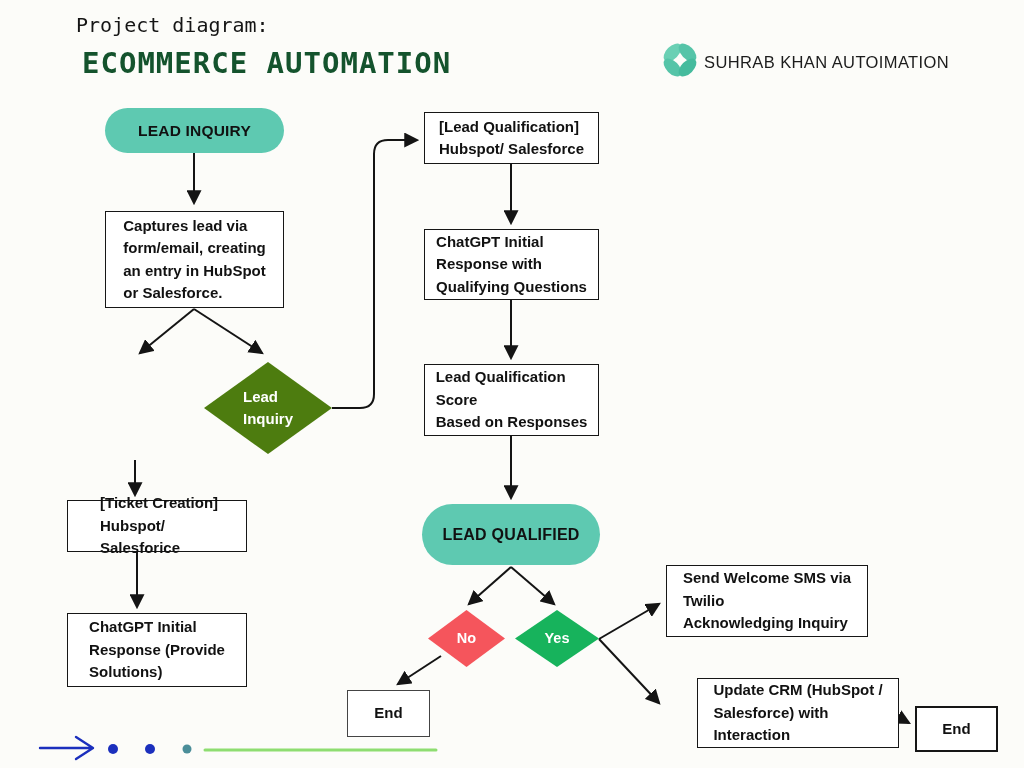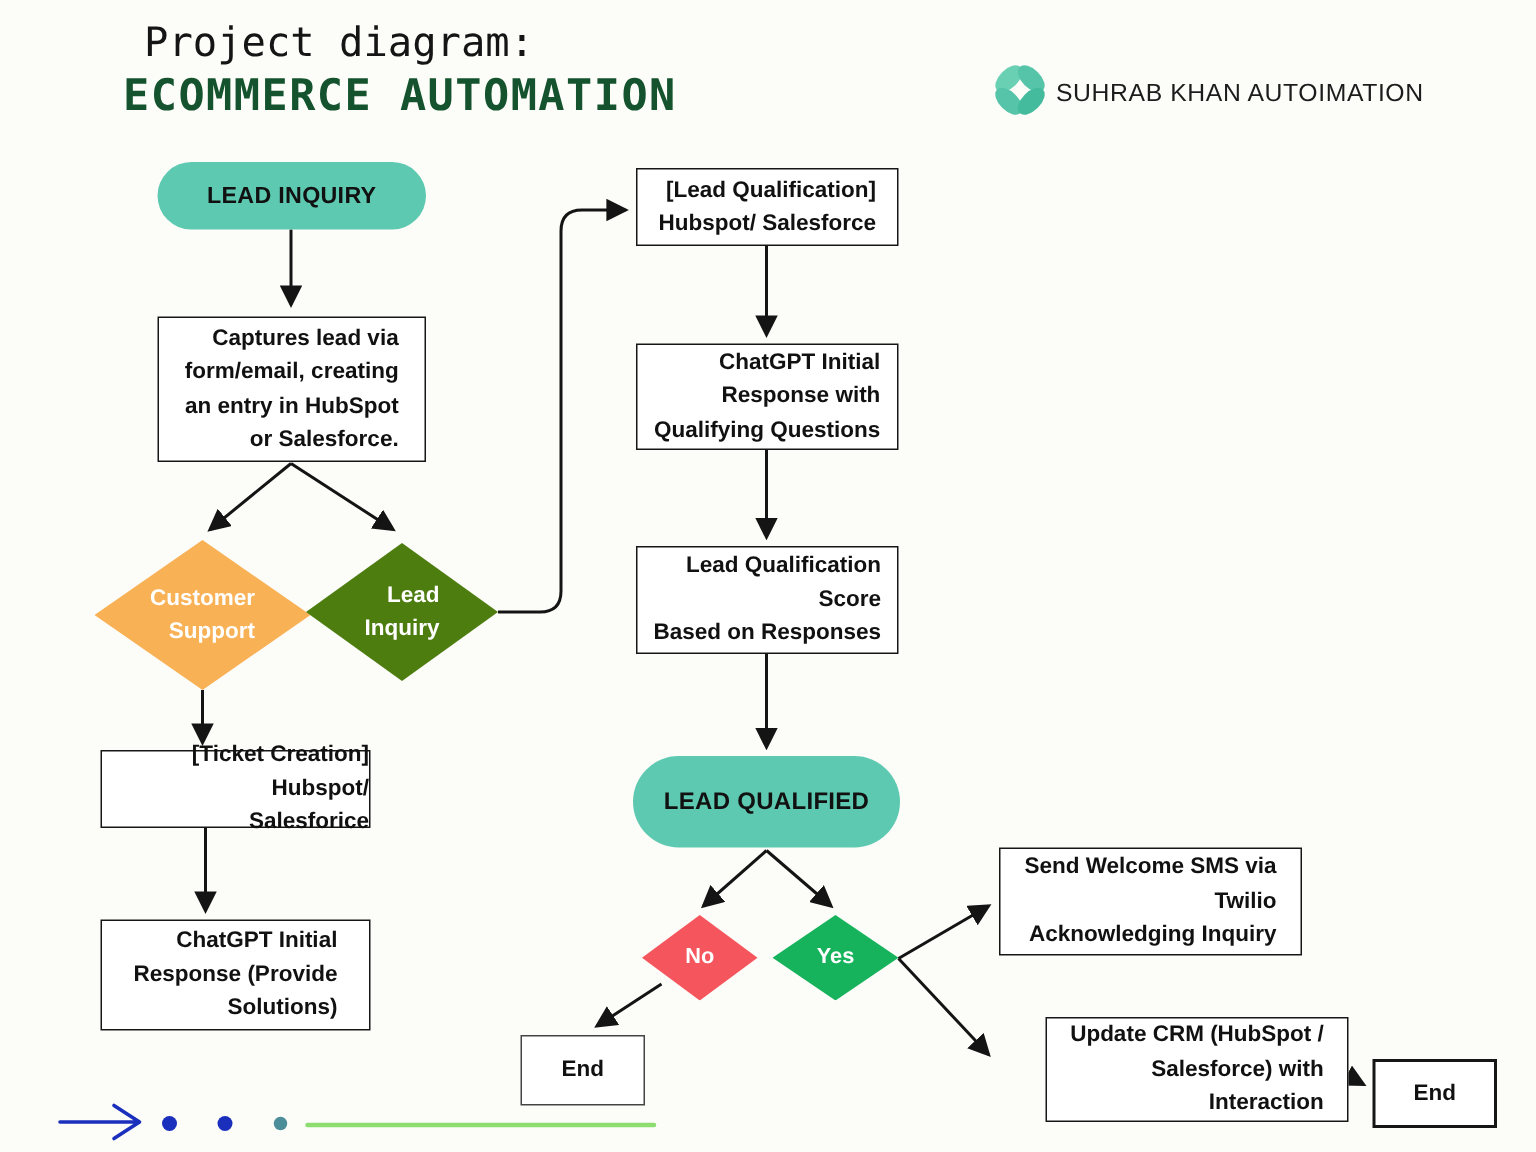--- a/index.html
+++ b/index.html
@@ -1,30 +1,30 @@
 <!DOCTYPE html>
 <html><head>
 <meta charset="utf-8">
 <style>
   html,body{margin:0;padding:0;}
   body{width:1024px;height:768px;background:#fcfcf9;position:relative;overflow:hidden;
        font-family:"Liberation Sans",sans-serif;}
   .canvas{position:absolute;inset:0;width:1024px;height:768px;}
 
   
-  .eyebrow{position:absolute;left:96px;top:13px;font-family:"DejaVu Sans Mono",monospace;
-           font-size:27px;color:#151515;text-align:center;}
+  .eyebrow{position:absolute;left:76px;top:13px;font-family:"DejaVu Sans Mono",monospace;
+           font-size:20px;color:#151515;text-align:center;}
   .title{position:absolute;left:82px;top:46px;font-family:"DejaVu Sans Mono",monospace;
          font-size:29px;font-weight:700;color:#14532d;letter-spacing:1px;}
   .brandwrap{position:absolute;left:660px;top:40px;display:flex;align-items:center;gap:4px;}
   .brand{font-size:16.5px;color:#1c1c1c;letter-spacing:.4px;}
 
   
   .node{position:absolute;display:flex;align-items:center;justify-content:center;
-        text-align:right;font-weight:700;color:#111;box-sizing:border-box;}
+        text-align:left;font-weight:700;color:#111;box-sizing:border-box;}
   .label{white-space:pre-line;}
   .box{background:#ffffff;border:1.5px solid #161616;font-size:15px;line-height:1.5;}
   .pill{background:#5ec9b1;border-radius:33px;font-size:15.5px;letter-spacing:.2px;}
   .diamond{clip-path:polygon(50% 0,100% 50%,50% 100%,0 50%);color:#ffffff;
            font-size:15px;line-height:1.5;border:none;}
 
   
   #n-start{left:105px;top:108px;width:179px;height:45px;}
   #n-captures{left:105px;top:211px;width:179px;height:97px;}
   #n-cs{left:63px;top:360px;width:144px;height:100px;background:#f9b156;}
@@ -100,24 +100,20 @@
     <span class="label">LEAD INQUIRY</span>
   </div>
 
   <div class="node box" id="n-captures">
     <span class="label">Captures lead via
 form/email, creating
 an entry in HubSpot
 or Salesforce.</span>
   </div>
 
-  <div class="node diamond" id="n-cs">
-    <span class="label">Customer
-Support</span>
-  </div>
 
   <div class="node diamond" id="n-li">
     <span class="label">Lead
 Inquiry</span>
   </div>
 
   <div class="node box" id="n-ticket">
     <span class="label">[Ticket Creation]
 Hubspot/ Salesforice</span>
   </div>

